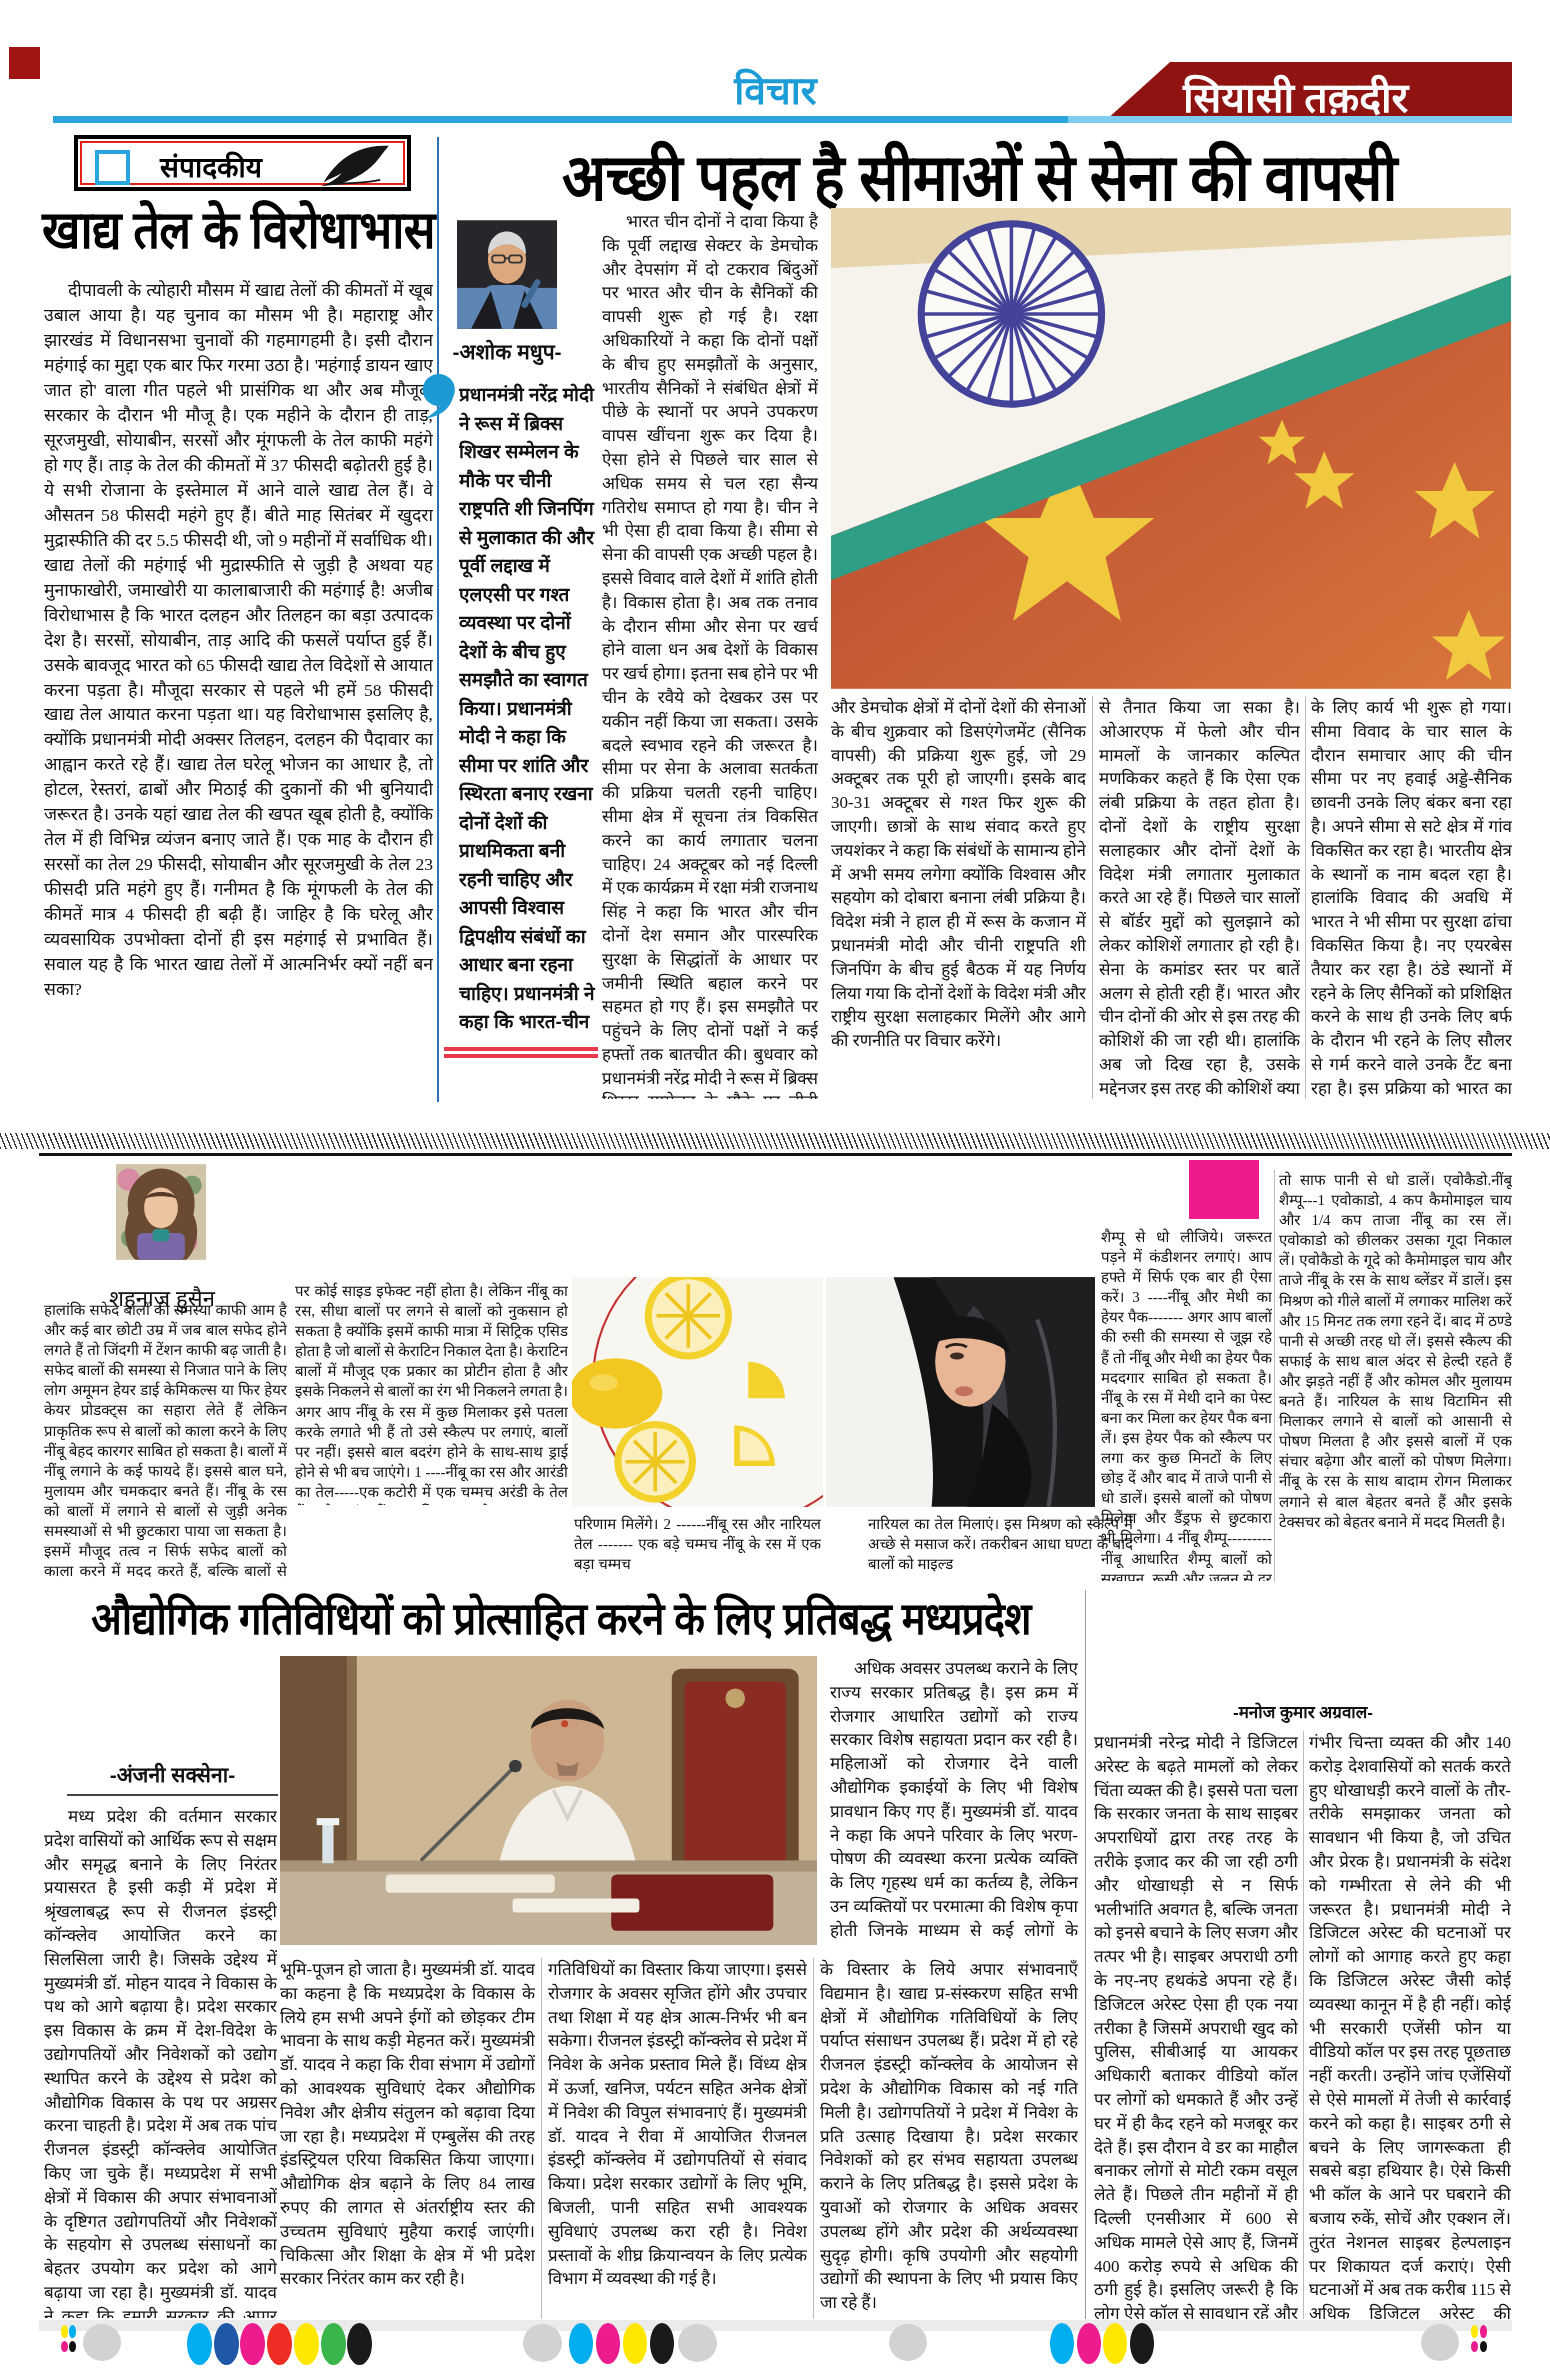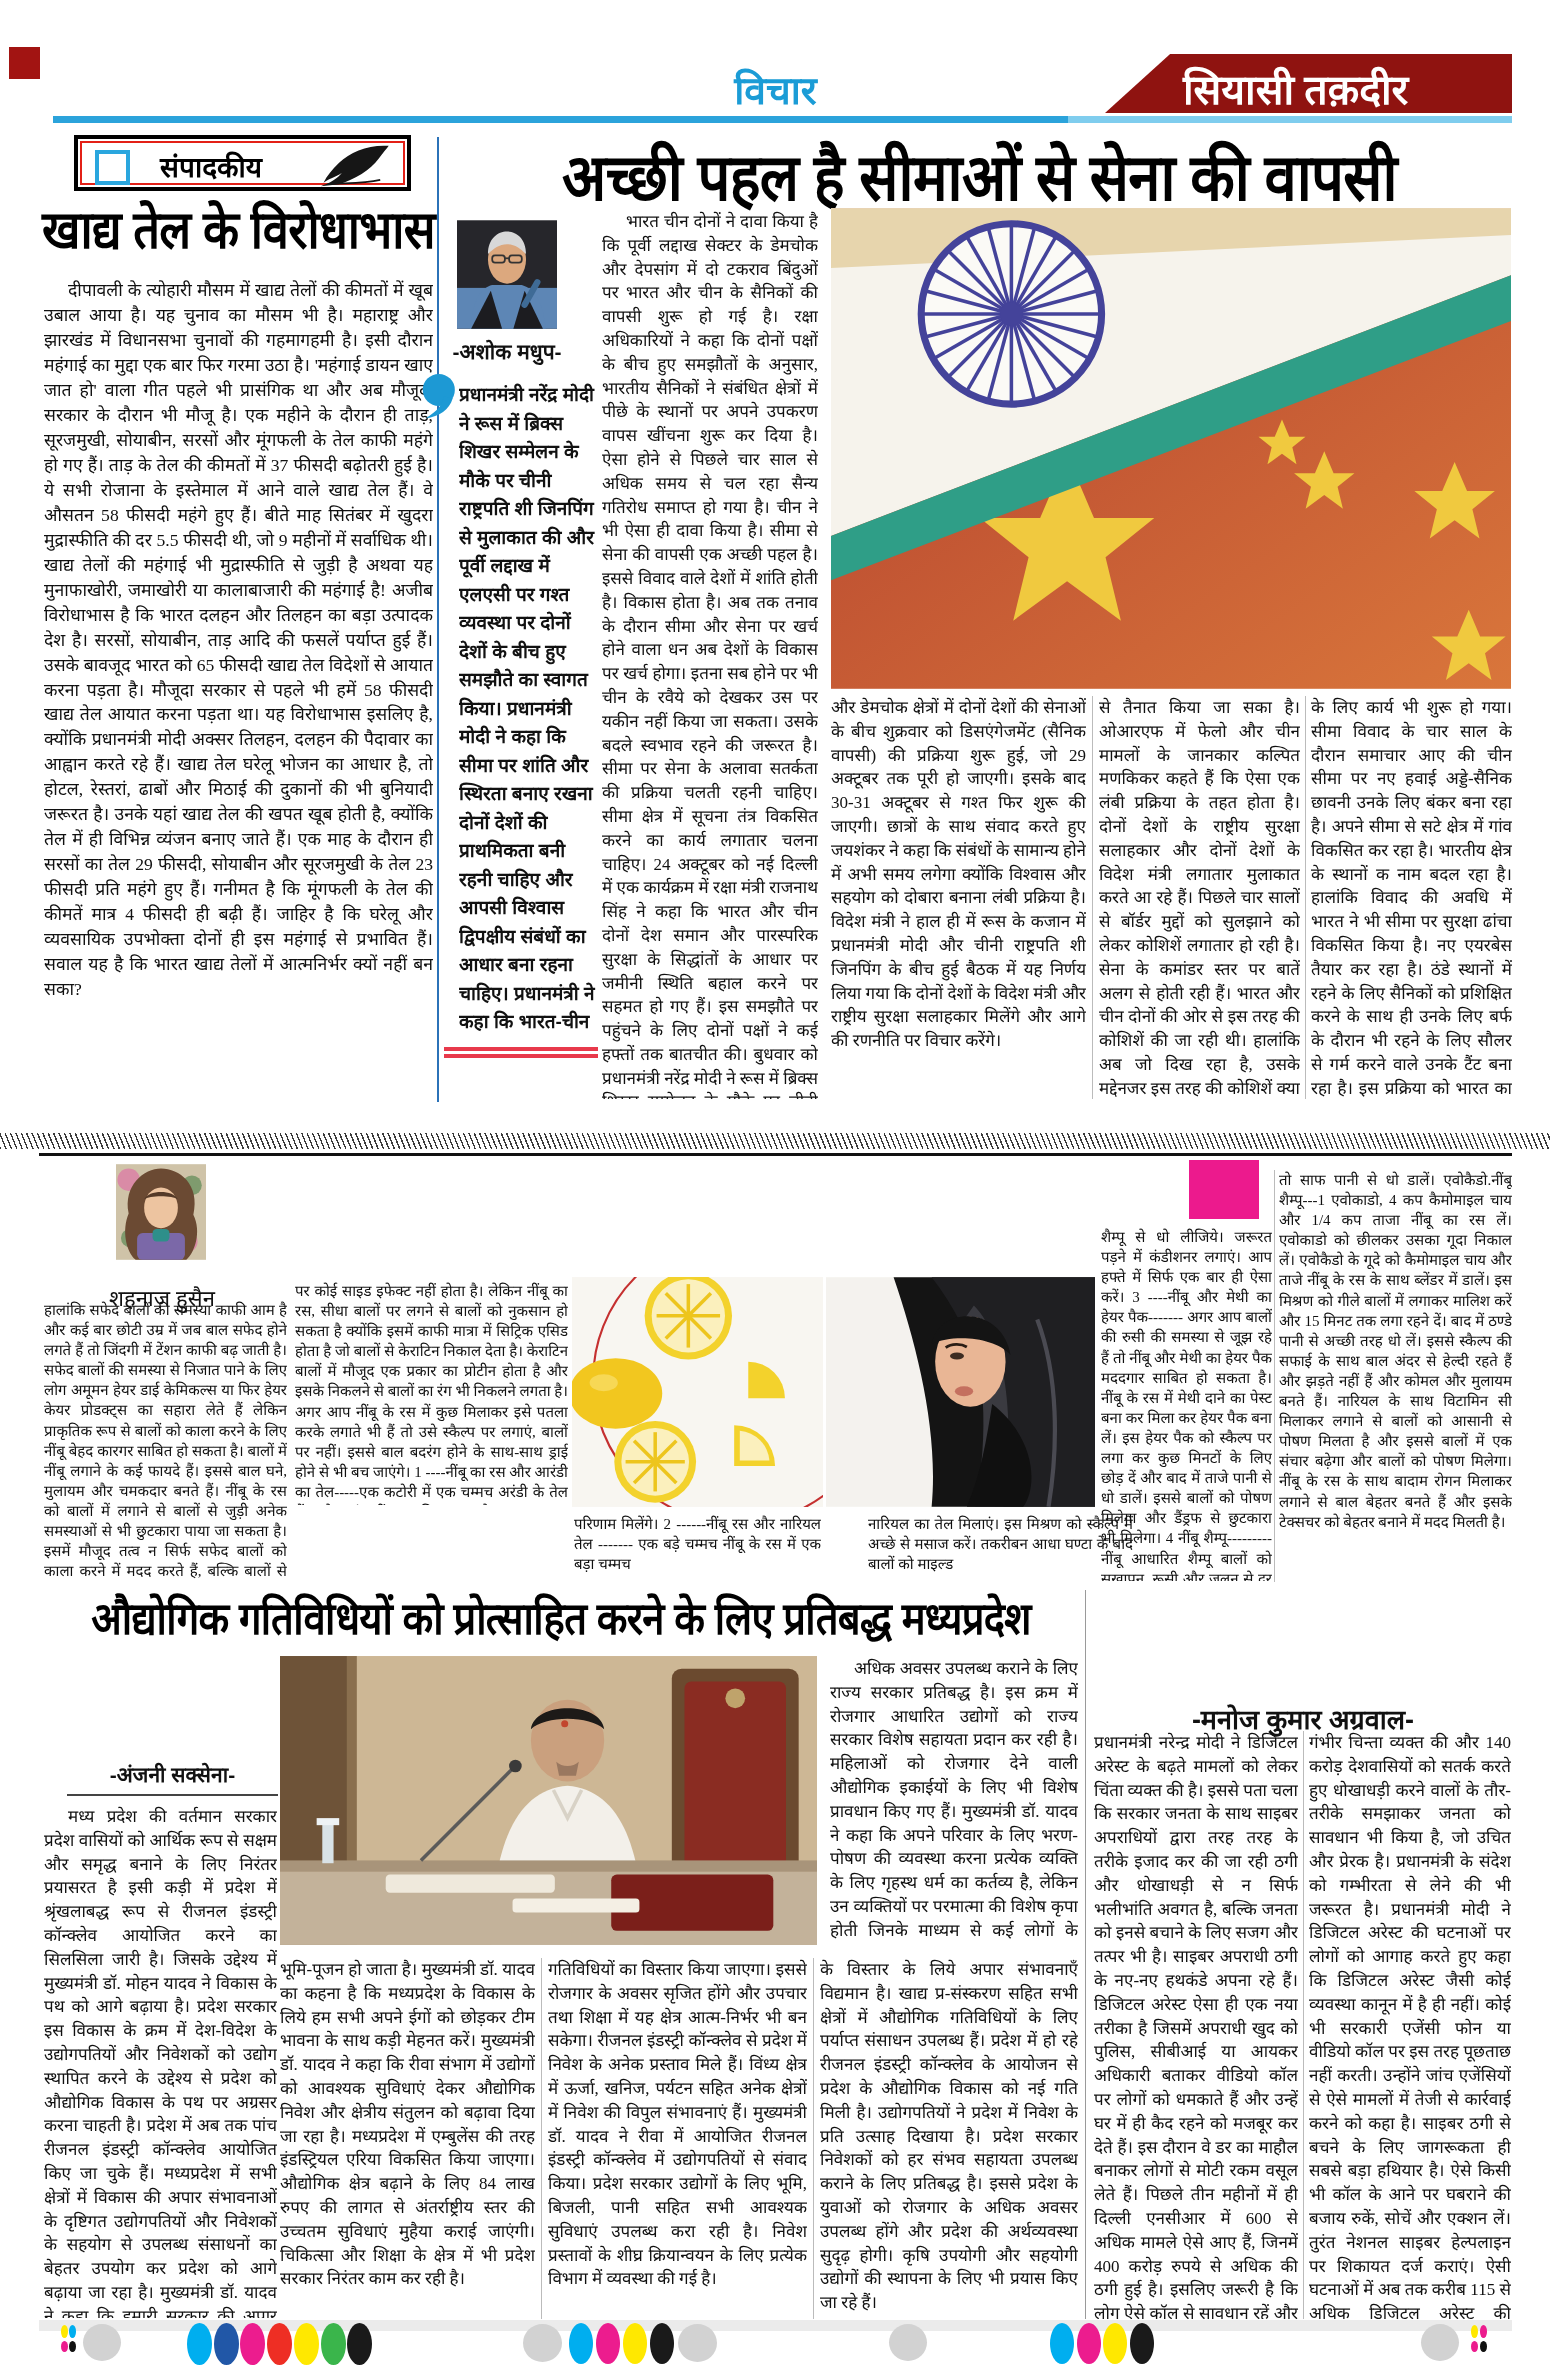--- a/index.html
+++ b/index.html
@@ -7,21 +7,21 @@
         font-family:"Liberation Serif", serif;color:#111;}
   .abs{position:absolute;}
   .sans{font-family:"Liberation Sans", sans-serif;}
   .body-text{font-size:17px;line-height:1.40;text-align:justify;overflow:hidden;color:#101010;}
   .body-sm{font-size:15px;line-height:1.34;text-align:justify;overflow:hidden;color:#101010;}
   .headline{font-family:"Liberation Sans", sans-serif;font-weight:bold;color:#000;letter-spacing:-0.7px;}
   .center{text-align:center;}
   .vline{width:1.4px;background:#9a9a9a;}
   .ellipse{position:absolute;border-radius:50%;}
   .trap-left{clip-path:polygon(0 0, 84% 0, 100% 100%, 0 100%);}
-  .trap-right{clip-path:polygon(16% 0, 100% 0, 100% 100%, 0 100%);}
+  .trap-right{clip-path:polygon(16% 0, 100% 0, 100% 100%, 0 100%);margin-top:8px;}
   .hatch{background:repeating-linear-gradient(68deg,#3a3a3a 0 1.4px,transparent 1.4px 5px);}
   .firstline-indent{text-indent:24px;}
 </style>
 </head>
 <body>
 
 <div class="page">
 
   <div class="abs" style="left:8.5px;top:47px;width:31px;height:32px;background:#a21412;"></div>
 
@@ -244,21 +244,21 @@
   <div class="abs body-text firstline-indent" style="left:830px;top:1657px;width:248px;height:287px;">अधिक अवसर उपलब्ध कराने के लिए राज्य सरकार प्रतिबद्ध है। इस क्रम में रोजगार आधारित उद्योगों को राज्य सरकार विशेष सहायता प्रदान कर रही है। महिलाओं को रोजगार देने वाली औद्योगिक इकाईयों के लिए भी विशेष प्रावधान किए गए हैं। मुख्यमंत्री डॉ. यादव ने कहा कि अपने परिवार के लिए भरण-पोषण की व्यवस्था करना प्रत्येक व्यक्ति के लिए गृहस्थ धर्म का कर्तव्य है, लेकिन उन व्यक्तियों पर परमात्मा की विशेष कृपा होती जिनके माध्यम से कई लोगों के परिवार चलते हैं और उन्हें रोजगार प्राप्त होता है।</div>
 
   <div class="abs body-text" style="left:280px;top:1958px;width:255px;height:361px;">भूमि-पूजन हो जाता है। मुख्यमंत्री डॉ. यादव का कहना है कि मध्यप्रदेश के विकास के लिये हम सभी अपने ईगों को छोड़कर टीम भावना के साथ कड़ी मेहनत करें। मुख्यमंत्री डॉ. यादव ने कहा कि रीवा संभाग में उद्योगों को आवश्यक सुविधाएं देकर औद्योगिक निवेश और क्षेत्रीय संतुलन को बढ़ावा दिया जा रहा है। मध्यप्रदेश में एम्बुलेंस की तरह इंडस्ट्रियल एरिया विकसित किया जाएगा। औद्योगिक क्षेत्र बढ़ाने के लिए 84 लाख रुपए की लागत से अंतर्राष्ट्रीय स्तर की उच्चतम सुविधाएं मुहैया कराई जाएंगी। चिकित्सा और शिक्षा के क्षेत्र में भी प्रदेश सरकार निरंतर काम कर रही है।</div>
   <div class="abs vline" style="left:541px;top:1958px;height:361px;width:0.7px;background:#bbb;"></div>
   <div class="abs body-text" style="left:548px;top:1958px;width:259px;height:361px;">गतिविधियों का विस्तार किया जाएगा। इससे रोजगार के अवसर सृजित होंगे और उपचार तथा शिक्षा में यह क्षेत्र आत्म-निर्भर भी बन सकेगा। रीजनल इंडस्ट्री कॉन्क्लेव से प्रदेश में निवेश के अनेक प्रस्ताव मिले हैं। विंध्य क्षेत्र में ऊर्जा, खनिज, पर्यटन सहित अनेक क्षेत्रों में निवेश की विपुल संभावनाएं हैं। मुख्यमंत्री डॉ. यादव ने रीवा में आयोजित रीजनल इंडस्ट्री कॉन्क्लेव में उद्योगपतियों से संवाद किया। प्रदेश सरकार उद्योगों के लिए भूमि, बिजली, पानी सहित सभी आवश्यक सुविधाएं उपलब्ध करा रही है। निवेश प्रस्तावों के शीघ्र क्रियान्वयन के लिए प्रत्येक विभाग में व्यवस्था की गई है।</div>
   <div class="abs vline" style="left:813px;top:1958px;height:361px;width:0.7px;background:#bbb;"></div>
   <div class="abs body-text" style="left:820px;top:1958px;width:258px;height:361px;">के विस्तार के लिये अपार संभावनाएँ विद्यमान है। खाद्य प्र-संस्करण सहित सभी क्षेत्रों में औद्योगिक गतिविधियों के लिए पर्याप्त संसाधन उपलब्ध हैं। प्रदेश में हो रहे रीजनल इंडस्ट्री कॉन्क्लेव के आयोजन से प्रदेश के औद्योगिक विकास को नई गति मिली है। उद्योगपतियों ने प्रदेश में निवेश के प्रति उत्साह दिखाया है। प्रदेश सरकार निवेशकों को हर संभव सहायता उपलब्ध कराने के लिए प्रतिबद्ध है। इससे प्रदेश के युवाओं को रोजगार के अधिक अवसर उपलब्ध होंगे और प्रदेश की अर्थव्यवस्था सुदृढ़ होगी। कृषि उपयोगी और सहयोगी उद्योगों की स्थापना के लिए भी प्रयास किए जा रहे हैं।</div>
 
   <div class="abs" style="left:1085px;top:1590px;width:1.4px;height:729px;background:#9a9a9a;"></div>
 
-  <div class="abs sans center" style="left:1094px;top:1700px;width:418px;font-size:27px;font-weight:bold;">-मनोज कुमार अग्रवाल-</div>
+  <div class="abs sans center" style="left:1094px;top:1700px;width:418px;font-size:17px;font-weight:bold;">-मनोज कुमार अग्रवाल-</div>
 
   <div class="abs body-text" style="left:1094px;top:1731px;width:204px;height:588px;">प्रधानमंत्री नरेन्द्र मोदी ने डिजिटल अरेस्ट के बढ़ते मामलों को लेकर चिंता व्यक्त की है। इससे पता चला कि सरकार जनता के साथ साइबर अपराधियों द्वारा तरह तरह के तरीके इजाद कर की जा रही ठगी और धोखाधड़ी से न सिर्फ भलीभांति अवगत है, बल्कि जनता को इनसे बचाने के लिए सजग और तत्पर भी है। साइबर अपराधी ठगी के नए-नए हथकंडे अपना रहे हैं। डिजिटल अरेस्ट ऐसा ही एक नया तरीका है जिसमें अपराधी खुद को पुलिस, सीबीआई या आयकर अधिकारी बताकर वीडियो कॉल पर लोगों को धमकाते हैं और उन्हें घर में ही कैद रहने को मजबूर कर देते हैं। इस दौरान वे डर का माहौल बनाकर लोगों से मोटी रकम वसूल लेते हैं। पिछले तीन महीनों में ही दिल्ली एनसीआर में 600 से अधिक मामले ऐसे आए हैं, जिनमें 400 करोड़ रुपये से अधिक की ठगी हुई है। इसलिए जरूरी है कि लोग ऐसे कॉल से सावधान रहें और 1,000 सतर्कता बरतें। ऐसी घटनाओं से बचने का एकमात्र उपाय जागरूकता ही है।</div>
   <div class="abs vline" style="left:1303px;top:1731px;height:588px;width:0.7px;background:#bbb;"></div>
   <div class="abs body-text" style="left:1309px;top:1731px;width:202px;height:588px;">गंभीर चिन्ता व्यक्त की और 140 करोड़ देशवासियों को सतर्क करते हुए धोखाधड़ी करने वालों के तौर-तरीके समझाकर जनता को सावधान भी किया है, जो उचित और प्रेरक है। प्रधानमंत्री के संदेश को गम्भीरता से लेने की भी जरूरत है। प्रधानमंत्री मोदी ने डिजिटल अरेस्ट की घटनाओं पर लोगों को आगाह करते हुए कहा कि डिजिटल अरेस्ट जैसी कोई व्यवस्था कानून में है ही नहीं। कोई भी सरकारी एजेंसी फोन या वीडियो कॉल पर इस तरह पूछताछ नहीं करती। उन्होंने जांच एजेंसियों से ऐसे मामलों में तेजी से कार्रवाई करने को कहा है। साइबर ठगी से बचने के लिए जागरूकता ही सबसे बड़ा हथियार है। ऐसे किसी भी कॉल के आने पर घबराने की बजाय रुकें, सोचें और एक्शन लें। तुरंत नेशनल साइबर हेल्पलाइन पर शिकायत दर्ज कराएं। ऐसी घटनाओं में अब तक करीब 115 से अधिक डिजिटल अरेस्ट की घटनाओं के मामले सामने आ चुके हैं।</div>
 
   <div class="abs" style="left:39px;top:2320px;width:1473px;height:11.3px;background:#ebebeb;"></div>
 
   <div>
     <span class="ellipse" style="left:61px;top:2325px;width:7px;height:12.7px;background:#FFE800;"></span>
     <span class="ellipse" style="left:69px;top:2325px;width:7px;height:12.7px;background:#00AEEF;"></span>

